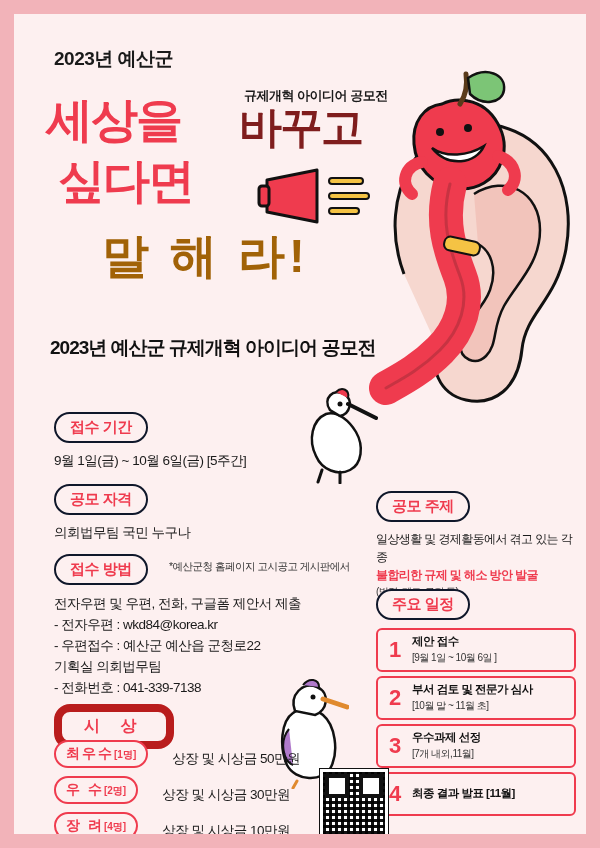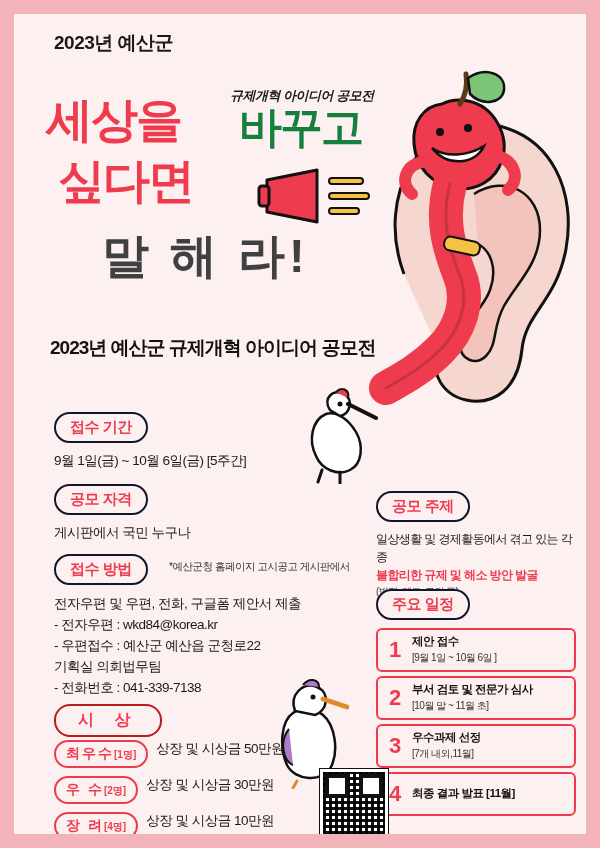--- a/index.html
+++ b/index.html
@@ -20,75 +20,74 @@
     width: 572px;
     height: 820px;
     background: #fdf0f0;
     overflow: hidden;
   }
 
   
   .year-line {
     position: absolute;
     left: 40px;
-    top: 16px;
+    top: 32px;
     font-size: 19px;
     font-weight: bold;
     color: #1a1a1a;
     letter-spacing: -0.5px;
     text-align: right;
   }
   .subtitle-small {
     position: absolute;
-    left: 216px;
+    left: 230px;
     top: 73px;
     font-size: 13px;
     font-weight: bold;
     color: #1a1a1a;
     letter-spacing: -0.5px;
-    font-style: italic;
   }
   .head1 {
     position: absolute;
     left: 32px;
     top: 82px;
     font-size: 47px;
     font-weight: bold;
     color: #ef3b4e;
     letter-spacing: -2px;
     line-height: 1;
   }
   .head1b {
     position: absolute;
     left: 225px;
     top: 92px;
     font-size: 43px;
     font-weight: bold;
-    color: #15803d;
+    color: #7f1d1d;
     letter-spacing: -2px;
     line-height: 1;
   }
   .head2 {
     position: absolute;
     left: 32px;
     top: 143px;
     font-size: 47px;
     font-weight: bold;
     color: #ef3b4e;
     letter-spacing: -2px;
     line-height: 1;
     margin-left: 12px;
   }
   .head3 {
     position: absolute;
     left: 88px;
     top: 218px;
     font-size: 47px;
     font-weight: bold;
-    color: #404040;
+    color: #a16207;
     letter-spacing: 4px;
     line-height: 1;
   }
   .tagline {
     position: absolute;
     left: 36px;
     top: 292px;
     font-size: 22px;
     font-weight: bold;
     color: #ef3b4e;
@@ -131,22 +130,22 @@
     position: absolute;
     font-size: 10.5px;
     color: #333;
     letter-spacing: -0.5px;
   }
 
   
   .award-row {
     position: absolute;
     display: flex;
-    align-items: flex-start;
-    gap: 8px;
+    align-items: flex-end;
+    gap: 24px;
   }
   .award-tag {
     border: 2px solid #ef3b4e;
     border-radius: 14px;
     padding: 3px 10px;
     font-size: 14px;
     font-weight: bold;
     color: #ef3b4e;
     letter-spacing: 2px;
     background: #fdf0f0;
@@ -159,21 +158,21 @@
   }
   .award-desc {
     font-size: 13.5px;
     color: #1a1a1a;
     letter-spacing: -0.5px;
   }
   .sisang-label {
     position: absolute;
     left: 40px;
     top: 690px;
-    border: 2px solid #b91c1c;
+    border: 8px solid #b91c1c;
     border-radius: 16px;
     padding: 4px 22px;
     font-size: 16px;
     font-weight: bold;
     color: #ef3b4e;
     letter-spacing: 8px;
     background: #fdf0f0;
   }
 
   
@@ -335,21 +334,21 @@
   <div class="head1b">바꾸고</div>
   <div class="head2">싶다면</div>
   <div class="head3">말 해 라!</div>
   <div class="maintitle">2023년 예산군 규제개혁
 아이디어 공모전</div>
 
   <div class="pill" style="left:40px; top:398px;">접수 기간</div>
   <div class="body-text" style="left:40px; top:437px;">9월 1일(금) ~ 10월 6일(금) [5주간]</div>
 
   <div class="pill" style="left:40px; top:470px;">공모 자격</div>
-  <div class="body-text" style="left:40px; top:509px;">게시판에서 국민 누구나</div>
+  <div class="body-text" style="left:40px; top:509px;">의회법무팀 국민 누구나</div>
 
   <div class="pill" style="left:40px; top:540px;">접수 방법</div>
   <div class="note" style="left:155px; top:546px;">*예산군청 홈페이지 고시공고 게시판에서</div>
   <div class="body-text" style="left:40px; top:580px;">전자우편 및 우편, 전화, 구글폼 제안서 제출
    -   전자우편 : wkd84@korea.kr
    -   우편접수 : 예산군 예산읍 군청로22
                     기획실 의회법무팀
    -   전화번호 : 041-339-7138</div>
 
   <div class="sisang-label">시     상</div>

